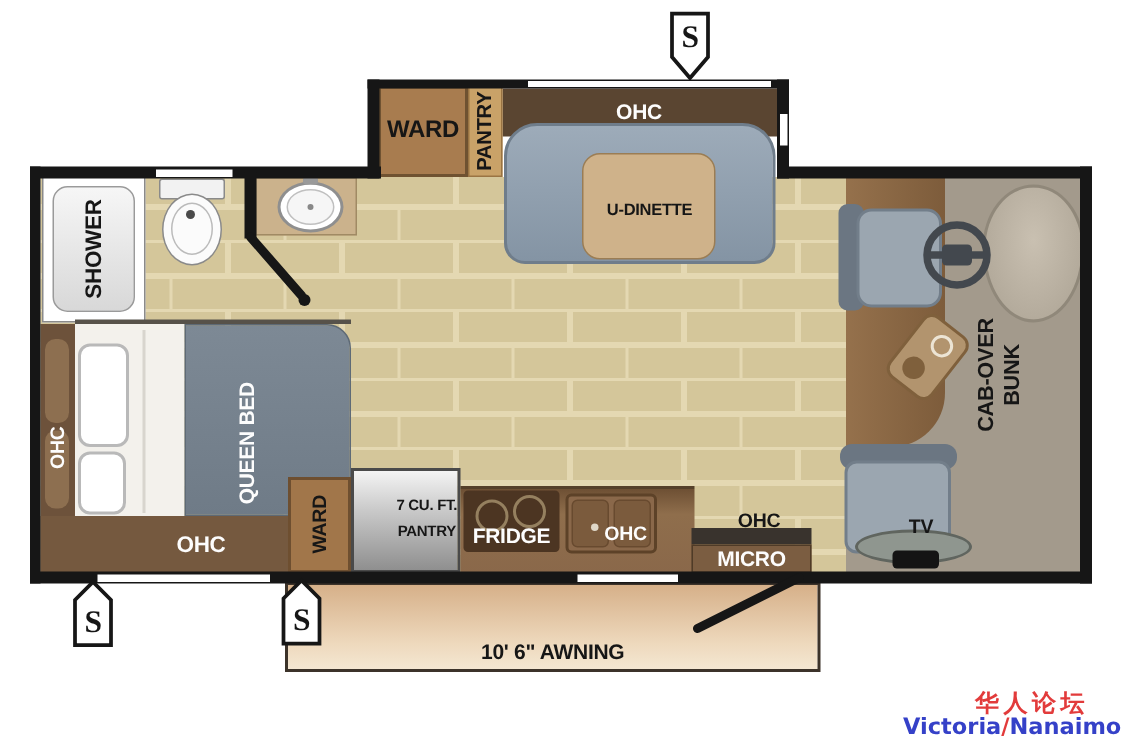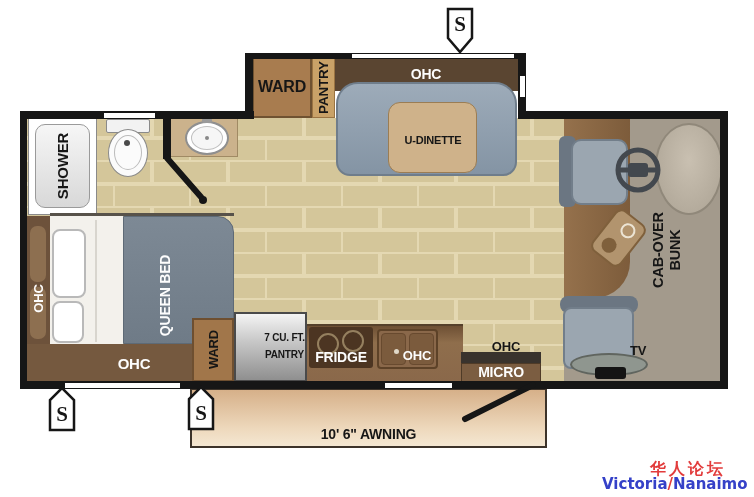--- a/index.html
+++ b/index.html
@@ -103,21 +103,21 @@
     <div class="a" style="left:6px;top:28px;width:15px;height:15px;background:#7f603c;border-radius:50%"></div>
   </div>
   <div class="a lb c k v" style="left:615px;top:232px;width:104px;height:36px;flex-direction:column;font-size:14.5px;line-height:17px">
     <div>CAB-OVER</div>
     <div>BUNK</div>
   </div>
   <div class="a" style="left:560px;top:296px;width:78px;height:17px;background:#6b7682;border-radius:8px"></div>
   <div class="a" style="left:563px;top:307px;width:71px;height:62px;background:#9ba6b0;border:2px solid #727e8a;box-sizing:border-box;border-radius:8px"></div>
   <div class="a" style="left:570px;top:353px;width:78px;height:23px;background:#8f968f;border:2px solid #60655f;box-sizing:border-box;border-radius:50%"></div>
   <div class="a" style="left:595px;top:367px;width:31px;height:12px;background:#141414;border-radius:3px"></div>
-  <div class="a lb c k" style="left:624px;top:342px;width:28px;height:16px;font-size:13px">TV</div>
+  <div class="a lb c k" style="left:600px;top:342px;width:28px;height:16px;font-size:13px">TV</div>
 
   <div class="a" style="left:190px;top:388px;width:357px;height:60px;background:linear-gradient(180deg,#d6b089,#eed9bd 70%,#f4e7d2);border:2px solid #3c332a;box-sizing:border-box">
     <div class="a lb k" style="left:0;bottom:5px;width:100%;text-align:center;font-size:14px">10' 6" AWNING</div>
   </div>
 
   <div class="a wall" style="left:20px;top:111px;width:7px;height:278px"></div>
   <div class="a wall" style="left:720px;top:111px;width:8px;height:278px"></div>
   <div class="a wall" style="left:20px;top:111px;width:234px;height:8px"></div>
   <div class="a win" style="left:104px;top:112.5px;width:51px;height:5px"></div>
   <div class="a wall" style="left:518px;top:111px;width:210px;height:8px"></div>

